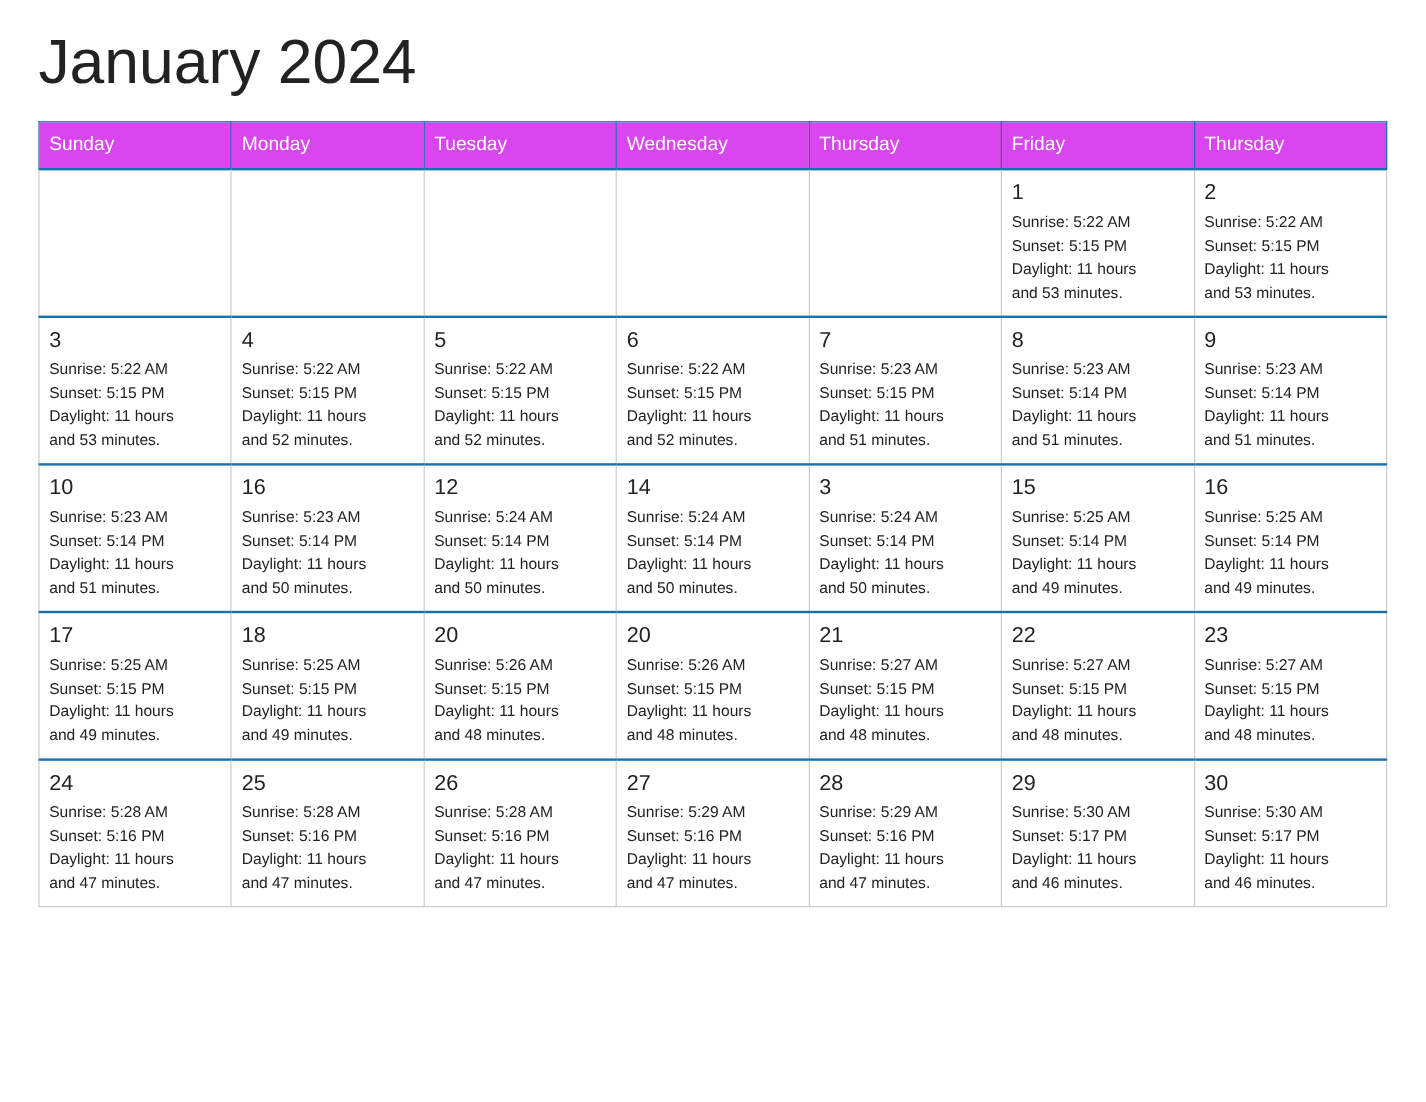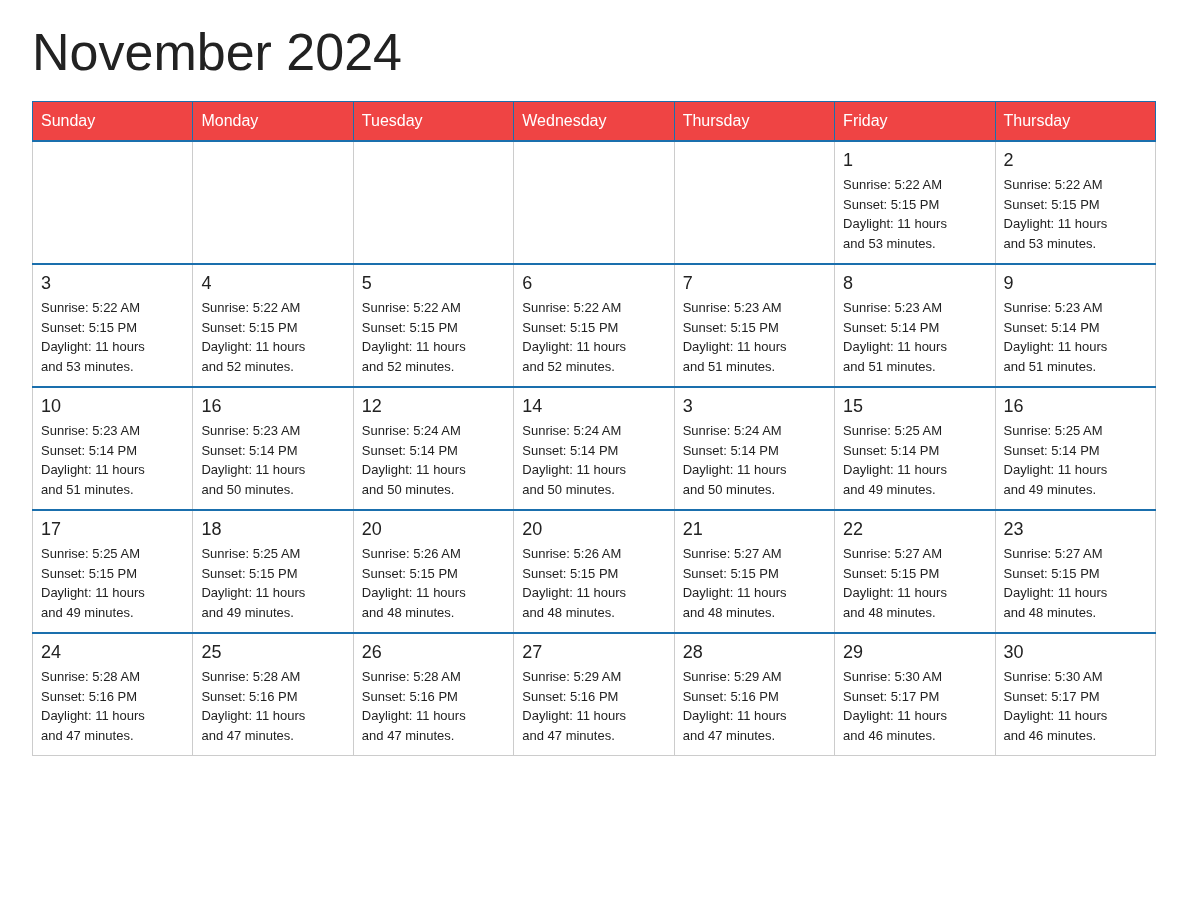--- a/index.html
+++ b/index.html
@@ -29,21 +29,21 @@
       font-size: 22px;
       color: #444;
       margin-top: 4px;
     }
     table {
       width: 100%;
       border-collapse: collapse;
       table-layout: fixed;
     }
     th {
-      background-color: #ef4444;
+      background-color: #d946ef;
       color: #fff;
       font-size: 16px;
       font-weight: normal;
       padding: 10px 8px;
       text-align: left;
       border: 1px solid #1a6fad;
     }
     td {
       border: 1px solid #ccc;
       vertical-align: top;
@@ -90,21 +90,21 @@
       color: #1a6fad;
       line-height: 1;
       margin-top: 0;
     }
   </style>
 </head>
 <body>
 
 <div class="header-area">
   <div class="title-area">
-    <div class="month-title">November 2024</div>
+    <div class="month-title">January 2024</div>
   </div>
 </div>
 
 <table>
   <thead>
     <tr>
     <th>Sunday</th>
         <th>Monday</th>
         <th>Tuesday</th>
         <th>Wednesday</th>

